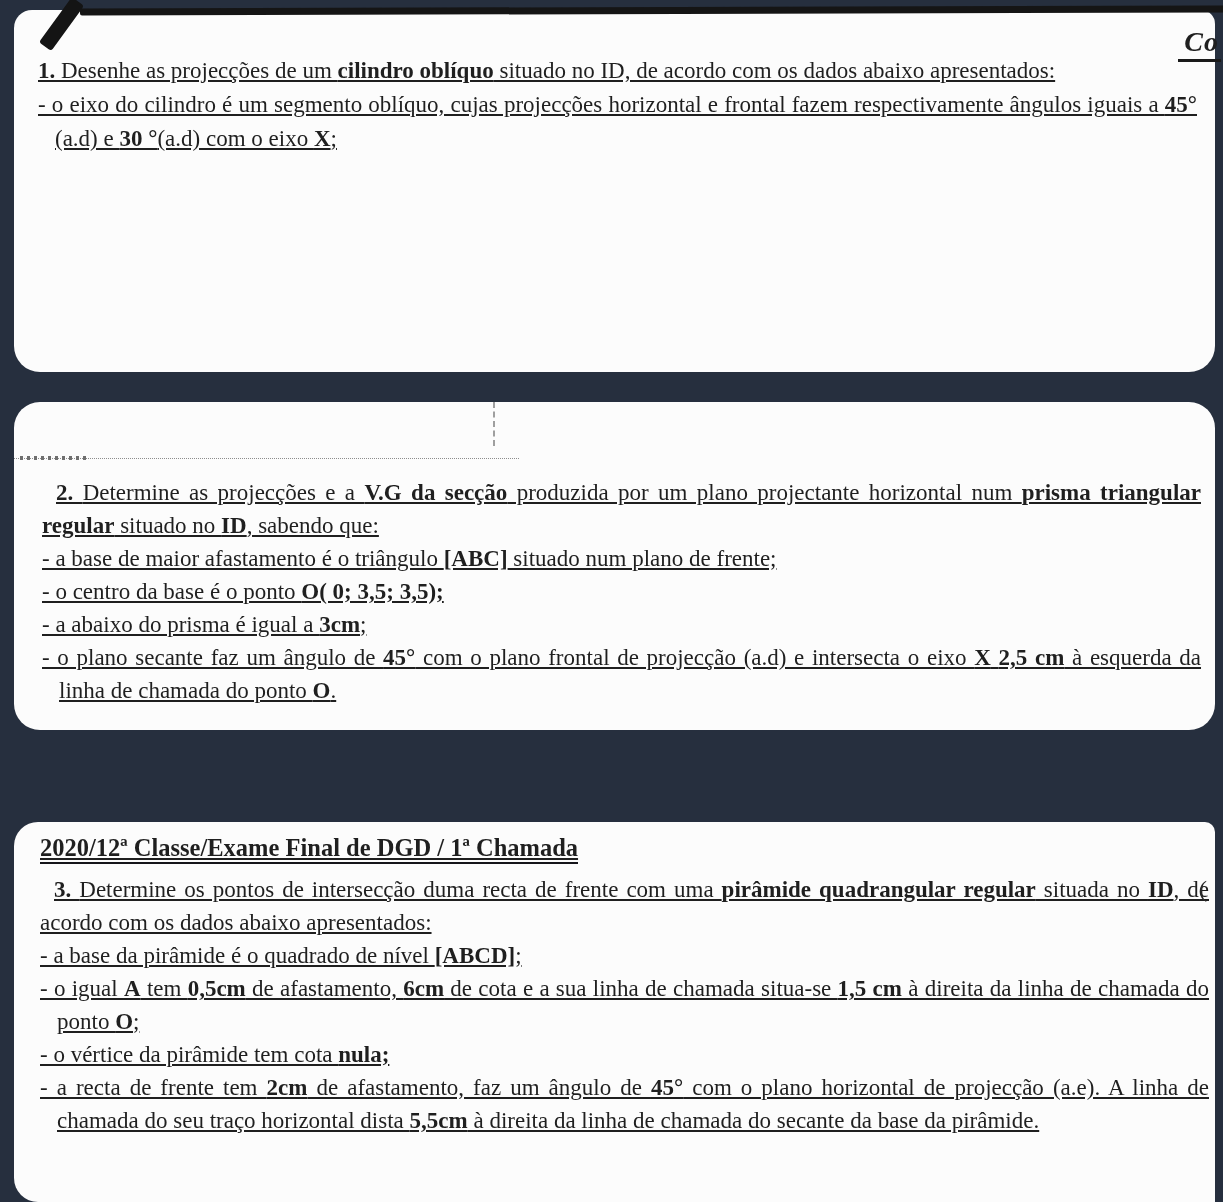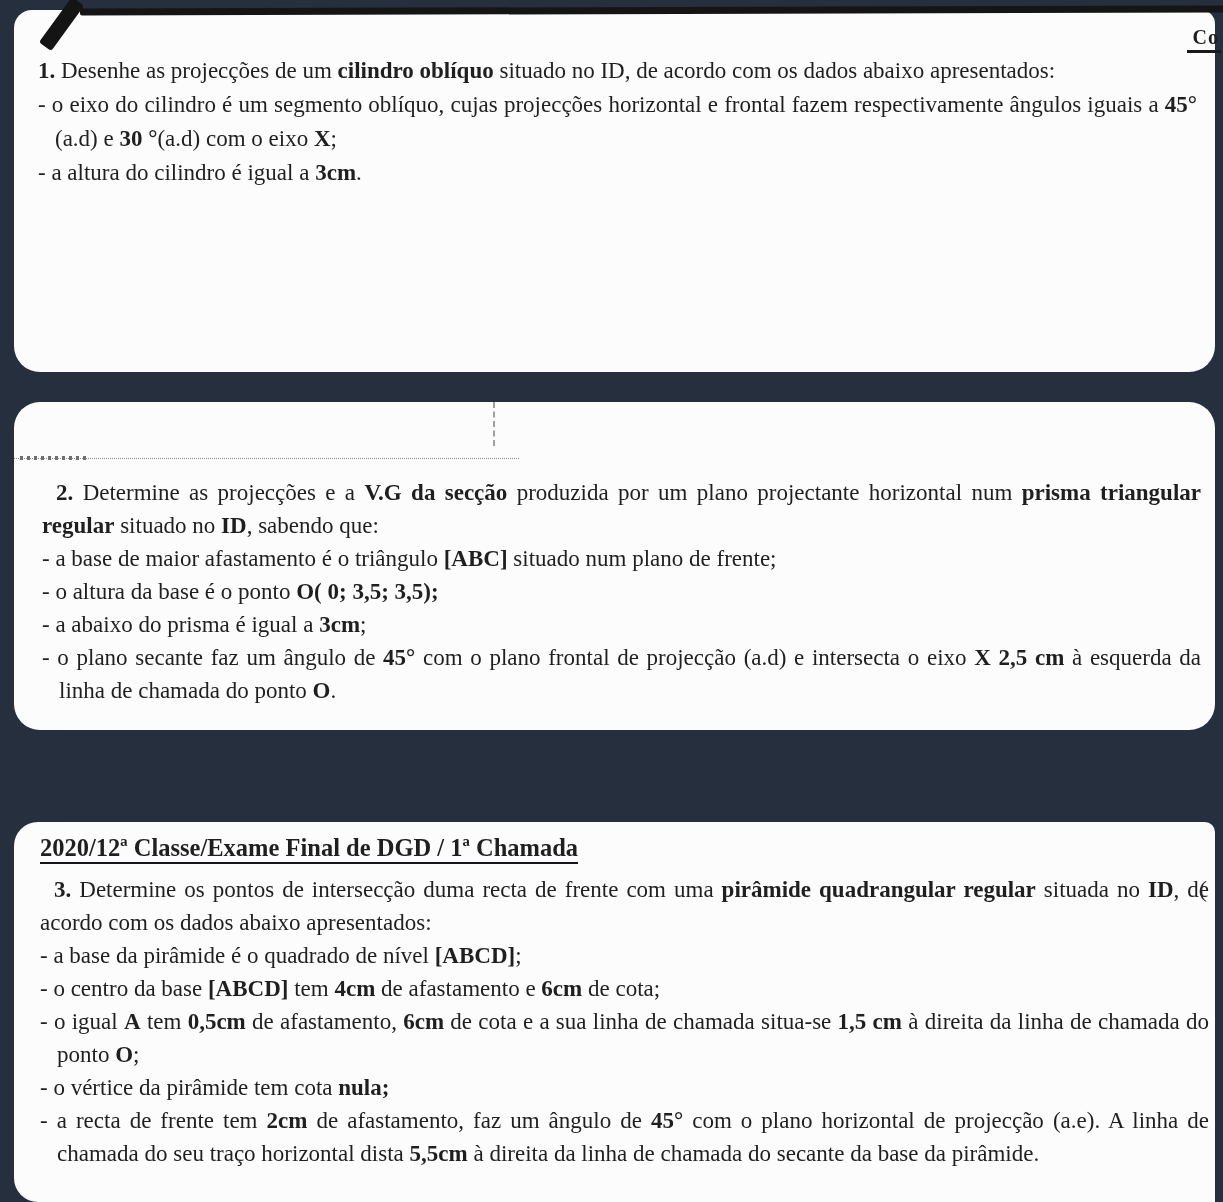--- a/index.html
+++ b/index.html
@@ -18,40 +18,40 @@
   }
   .page{position:relative;width:1223px;height:1202px;background:var(--background-color);overflow:hidden;}
   .card{
     position:absolute;left:14px;width:1201px;
     background:var(--paper-color);
     border-radius:24px;
   }
   .card1{top:10px;height:362px;border-radius:18px 14px 26px 26px;}
   .card2{top:402px;height:328px;border-radius:26px;}
   .card3{top:822px;height:380px;border-radius:24px 10px 0 24px;}
-  .content{position:relative;font-size:23px;line-height:34px;text-align:justify;}
+  .content{position:relative;font-size:23px;line-height:34px;text-align:justify;text-decoration:underline;}
   .card1 .content{padding:44px 18px 0 24px;}
   .card2 .content{padding:74px 14px 0 28px;line-height:33px;}
   .card3 .content{padding:8px 6px 0 26px;line-height:33px;}
   p.line{margin:0;}
   p.bullet{padding-left:17px;text-indent:-17px;}
   p.statement.indent{text-indent:14px;}
   b,.seg-b{font-weight:700;}
   
   .top-scan-line{
     position:absolute;top:-3px;left:66px;right:-10px;height:7px;
     background:#151515;transform:rotate(-0.15deg);border-radius:2px;
   }
   .corner-wedge{
     position:absolute;top:-14px;left:40px;width:15px;height:56px;
     background:#141414;transform:rotate(36deg);border-radius:3px;
   }
   .corner-label{
     position:absolute;top:16px;right:-6px;
-    font-size:20px;font-weight:700;
+    font-size:28px;font-weight:700;font-style:italic;
     border-bottom:3px solid #1a1a1a;padding:0 2px 1px 6px;
     letter-spacing:1px;
   }
   .dotted-h-line{
     position:absolute;top:56px;left:0;width:505px;
     border-top:1px dotted #8d8d8d;
   }
   .dotted-h-line::before{
     content:"";position:absolute;left:6px;top:-3px;width:70px;height:4px;
     background:repeating-linear-gradient(90deg,#6f6f6f 0 3px,transparent 3px 7px);
@@ -76,44 +76,42 @@
 
 <div class="page">
 
   <section class="card card1">
     <div class="top-scan-line"></div>
     <div class="corner-wedge"></div>
     <div class="corner-label">Co</div>
     <div class="content">
       <p class="line statement"><b>1. </b><span>Desenhe as projecções de um </span><b>cilindro oblíquo</b><span> situado no ID, de acordo com os dados abaixo apresentados:</span></p>
       <p class="line bullet"><span>- o eixo do cilindro é um segmento oblíquo, cujas projecções horizontal e frontal fazem respectivamente ângulos iguais a </span><b>45°</b><span> (a.d) e </span><b>30 °</b><span>(a.d) com o eixo </span><b>X</b><span>;</span></p>
-      <p class="line bullet"><span>- a altura do cilindro é  igual a </span><b>3cm</b><span>.</span></p>
     </div>
   </section>
 
   <section class="card card2">
     <div class="dashed-v-line"></div>
     <div class="dotted-h-line"></div>
     <div class="content">
       <p class="line statement indent"><b>2. </b><span>Determine as projecções e a </span><b>V.G da secção</b><span> produzida por um plano projectante horizontal num </span><b>prisma triangular regular</b><span> situado no </span><b>ID</b><span>, sabendo que:</span></p>
       <p class="line bullet"><span>- a base de maior afastamento é o triângulo </span><b>[ABC]</b><span> situado num plano de frente;</span></p>
-      <p class="line bullet"><span>- o altura da base é o ponto </span><b>O( 0; 3,5;  3,5);</b></p>
+      <p class="line bullet"><span>- o centro da base é o ponto </span><b>O( 0; 3,5;  3,5);</b></p>
       <p class="line bullet"><span>- a abaixo do prisma é igual a </span><b>3cm</b><span>;</span></p>
       <p class="line bullet"><span>- o plano secante faz um ângulo de </span><b>45°</b><span> com o plano frontal de projecção (a.d) e intersecta o eixo </span><b>X</b><span> </span><b>2,5 cm</b><span> à esquerda da linha de chamada do ponto </span><b>O</b><span>.</span></p>
     </div>
   </section>
 
   <section class="card card3">
     <div class="content">
       <div class="exam-header">
         <span class="u">2020/12ª Classe/Exame Final de DGD / 1ª Chamada</span>
       </div>
       <p class="line statement indent"><b>3. </b><span>Determine os pontos de intersecção duma recta de frente com uma </span><b>pirâmide quadrangular regular</b><span> situada no </span><b>ID</b><span>, de acordo com os dados abaixo apresentados:</span></p>
       <p class="line bullet"><span>- a base da pirâmide é o quadrado de nível </span><b>[ABCD]</b><span>;</span></p>
-      <p class="line bullet"><span>- o centro da base </span><b>[ABCD]</b><span> tem </span><b>4cm</b><span> de afastamento e </span><b>6cm</b><span> de cota;</span></p>
       <p class="line bullet"><span>- o igual </span><b>A</b><span> tem </span><b>0,5cm</b><span> de afastamento, </span><b>6cm</b><span> de cota e a sua linha de chamada situa-se </span><b>1,5 cm</b><span> à direita da linha de chamada do ponto </span><b>O</b><span>;</span></p>
       <p class="line bullet"><span>- o vértice da pirâmide tem cota </span><b>nula;</b></p>
       <p class="line bullet"><span>- a recta de frente tem </span><b>2cm</b><span> de afastamento, faz um ângulo de </span><b>45°</b><span> com o plano horizontal de projecção (a.e). A linha de chamada do seu traço horizontal dista </span><b>5,5cm</b><span> à direita da linha de chamada do secante da base da pirâmide.</span></p>
     </div>
     <div class="stray-paren">(</div>
   </section>
 
 </div>
 
 </body></html>

